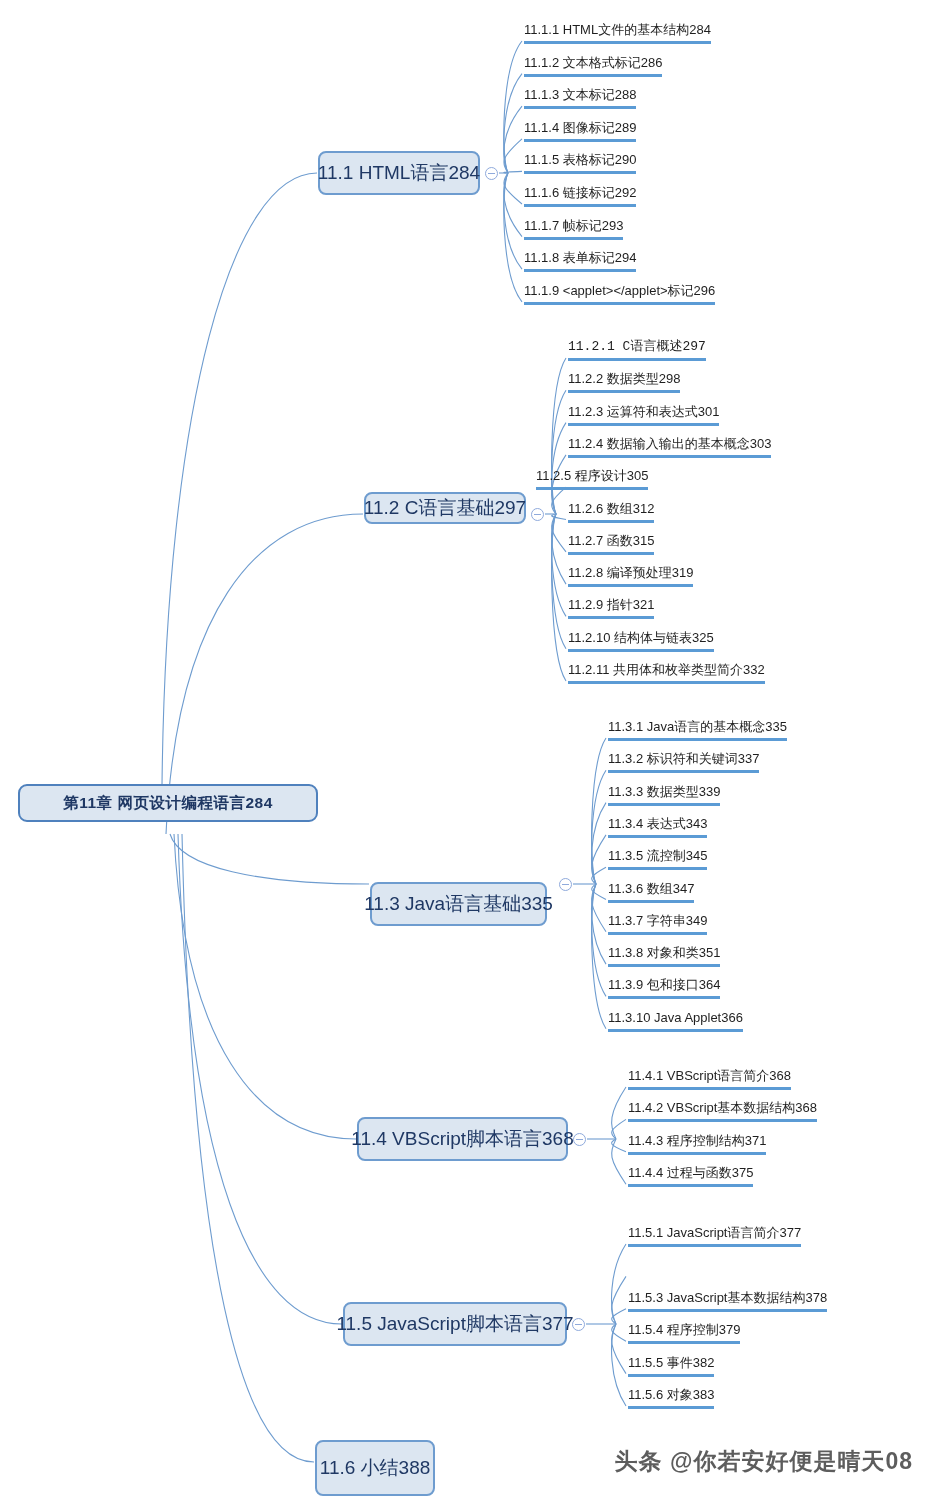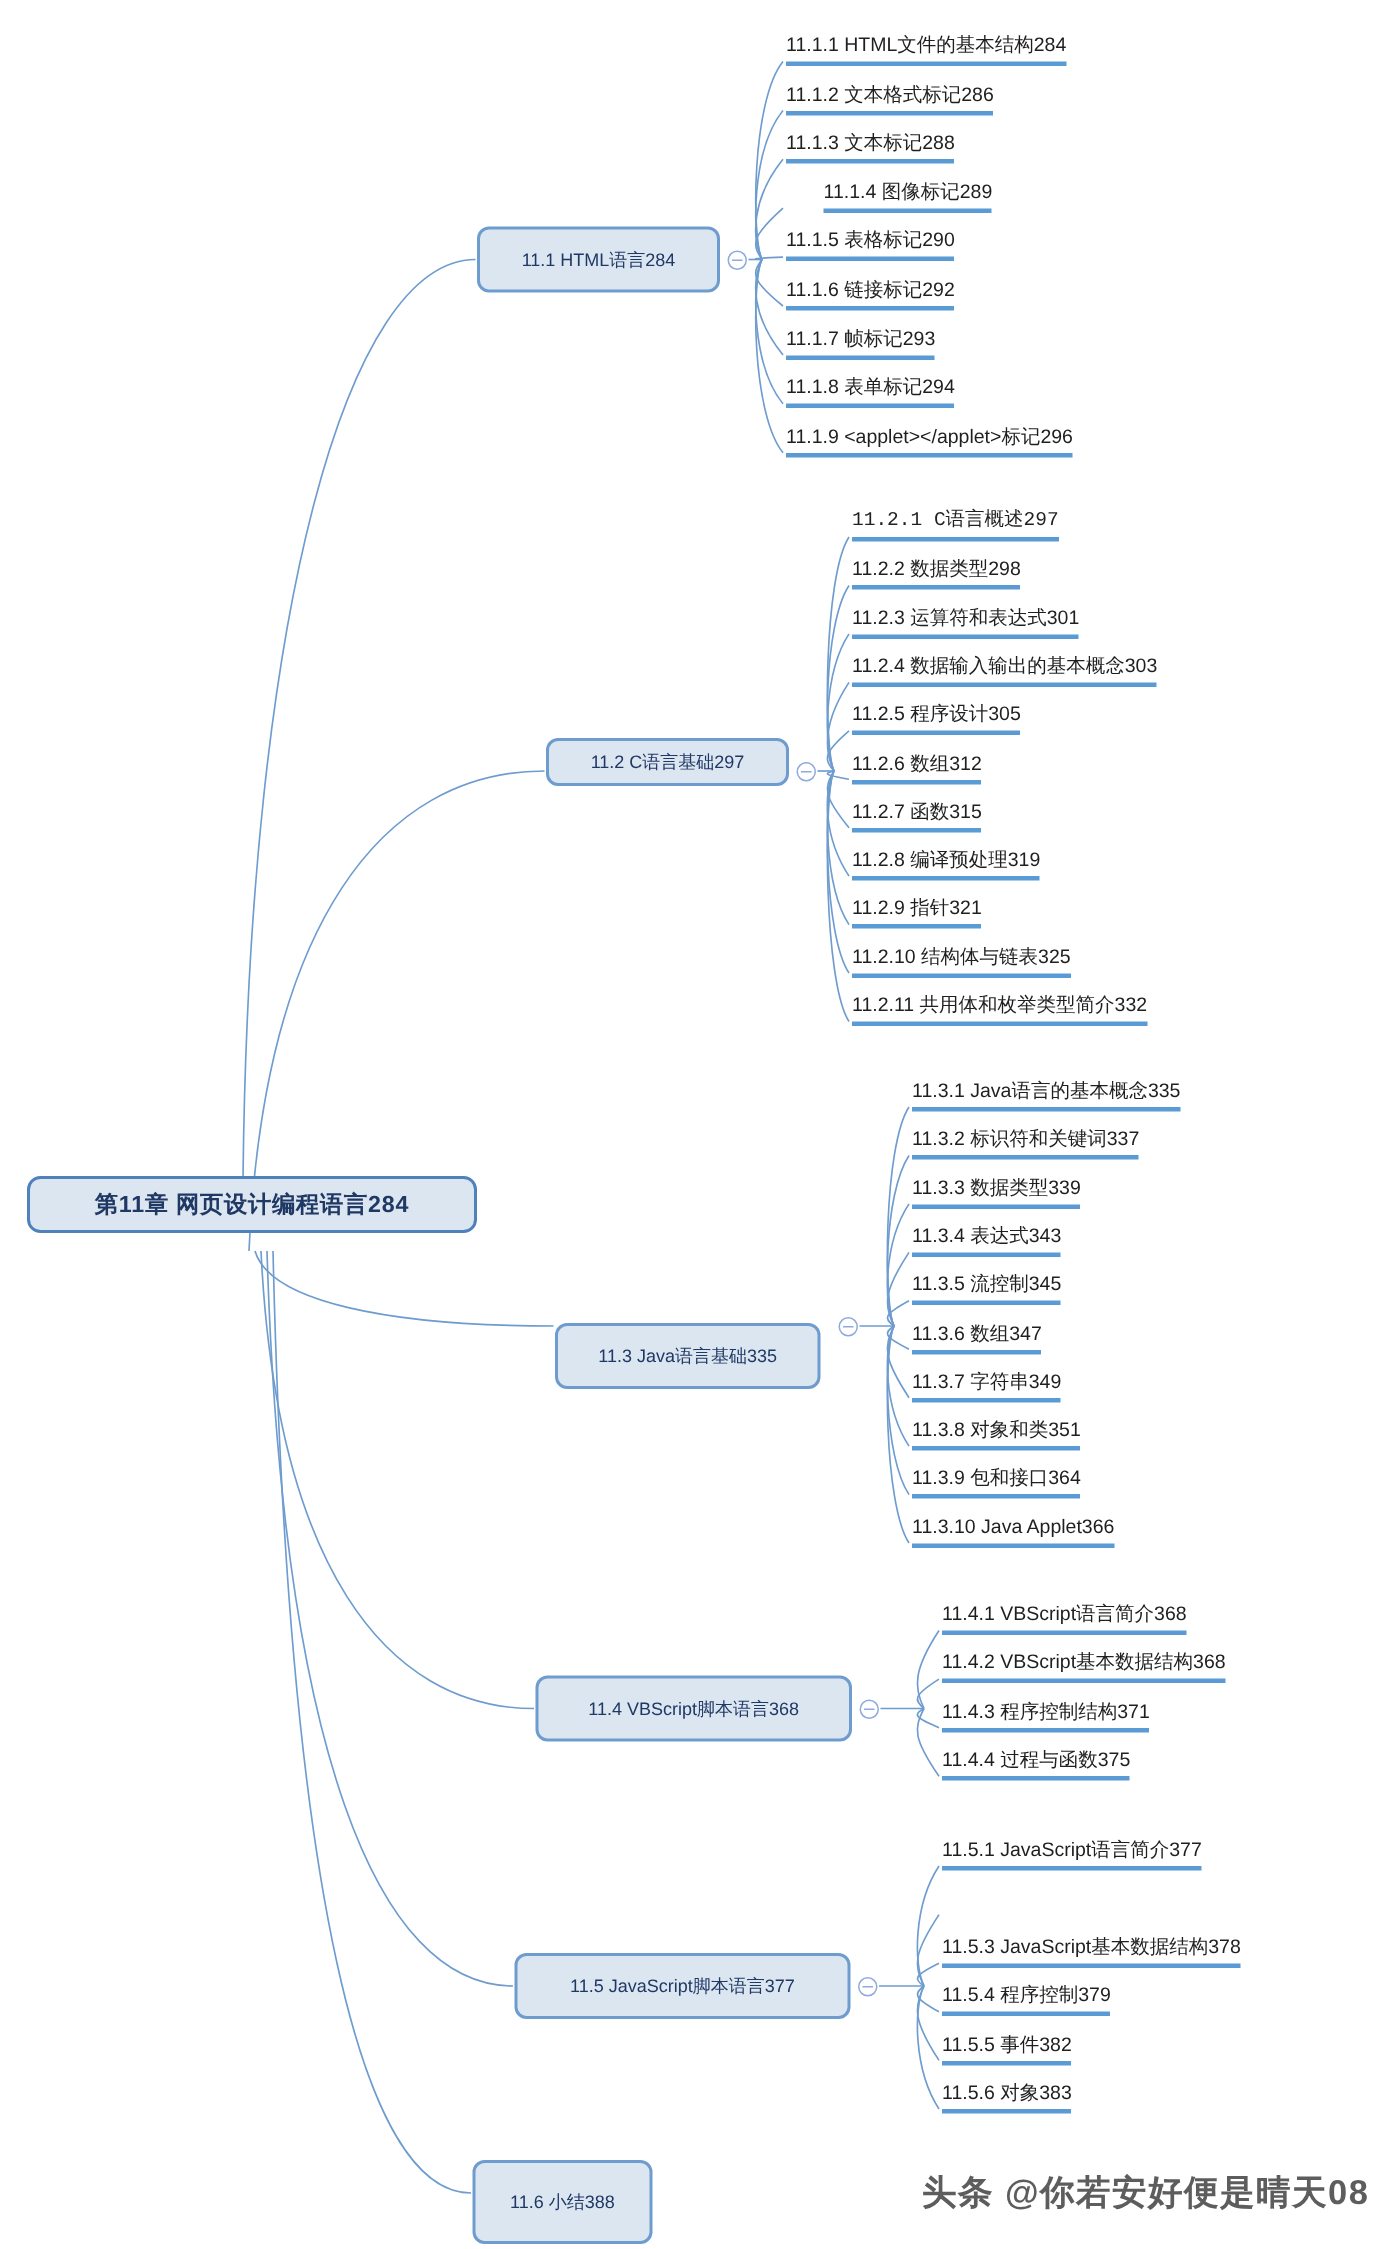--- a/index.html
+++ b/index.html
@@ -29,21 +29,21 @@
   }
 
   
   .branch-node{
     position:absolute;
     box-sizing:border-box;
     background:#dce6f1;
     border:2px solid #6e9ccf;
     border-radius:8px;
     color:#1f3864;
-    font-size:12px;
+    font-size:19px;
     display:flex;align-items:center;justify-content:center;
     white-space:nowrap;
     padding:0 12px;
   }
 
   
   .leaf{
     position:absolute;
     white-space:nowrap;
     color:#1f1f1f;
@@ -142,35 +142,35 @@
 <div class="root-node" style="left: 18px; top: 784px; width: 300px; height: 38px;">
       <span>第11章  网页设计编程语言284</span>
     </div>
     <div class="branch-node" style="left: 318px; top: 151px; width: 162px; height: 44px;">
       <span>11.1  HTML语言284</span>
     </div>
     <div class="toggle" style="left: 485px; top: 166.5px;"></div>
     <div class="leaf" style="left: 524px; top: 21px;"><span>11.1.1  HTML文件的基本结构284</span></div>
     <div class="leaf" style="left: 524px; top: 53.6px;"><span>11.1.2  文本格式标记286</span></div>
     <div class="leaf" style="left: 524px; top: 86.2px;"><span>11.1.3  文本标记288</span></div>
-    <div class="leaf" style="left: 524px; top: 118.8px; margin-left: 25px;"><span>11.1.4  图像标记289</span></div>
+    <div class="leaf" style="left: 524px; top: 118.8px;"><span>11.1.4  图像标记289</span></div>
     <div class="leaf" style="left: 524px; top: 151.4px;"><span>11.1.5  表格标记290</span></div>
     <div class="leaf" style="left: 524px; top: 184px;"><span>11.1.6  链接标记292</span></div>
     <div class="leaf" style="left: 524px; top: 216.6px;"><span>11.1.7  帧标记293</span></div>
     <div class="leaf" style="left: 524px; top: 249.2px;"><span>11.1.8  表单标记294</span></div>
     <div class="leaf" style="left: 524px; top: 281.8px;"><span>11.1.9  &lt;applet&gt;&lt;/applet&gt;标记296</span></div>
     <div class="branch-node" style="left: 364px; top: 492px; width: 162px; height: 32px;">
       <span>11.2  C语言基础297</span>
     </div>
     <div class="toggle" style="left: 531px; top: 507.5px;"></div>
     <div class="leaf" style="left: 568px; top: 338px; font-family: Liberation Mono, monospace;"><span>11.2.1  C语言概述297</span></div>
     <div class="leaf" style="left: 568px; top: 370.3px;"><span>11.2.2  数据类型298</span></div>
     <div class="leaf" style="left: 568px; top: 402.6px;"><span>11.2.3  运算符和表达式301</span></div>
     <div class="leaf" style="left: 568px; top: 434.9px;"><span>11.2.4  数据输入输出的基本概念303</span></div>
-    <div class="leaf" style="left: 568px; top: 467.2px;"><span>11.2.5  程序设计305</span></div>
+    <div class="leaf" style="left: 536px; top: 467.2px;"><span>11.2.5  程序设计305</span></div>
     <div class="leaf" style="left: 568px; top: 499.5px;"><span>11.2.6  数组312</span></div>
     <div class="leaf" style="left: 568px; top: 531.8px;"><span>11.2.7  函数315</span></div>
     <div class="leaf" style="left: 568px; top: 564.1px;"><span>11.2.8  编译预处理319</span></div>
     <div class="leaf" style="left: 568px; top: 596.4px;"><span>11.2.9  指针321</span></div>
     <div class="leaf" style="left: 568px; top: 628.7px;"><span>11.2.10  结构体与链表325</span></div>
     <div class="leaf" style="left: 568px; top: 661px;"><span>11.2.11  共用体和枚举类型简介332</span></div>
     <div class="branch-node" style="left: 370px; top: 862px; width: 177px; height: 44px; margin-top: 20px;">
       <span>11.3  Java语言基础335</span>
     </div>
     <div class="toggle" style="left: 559px; top: 877.5px;"></div>

